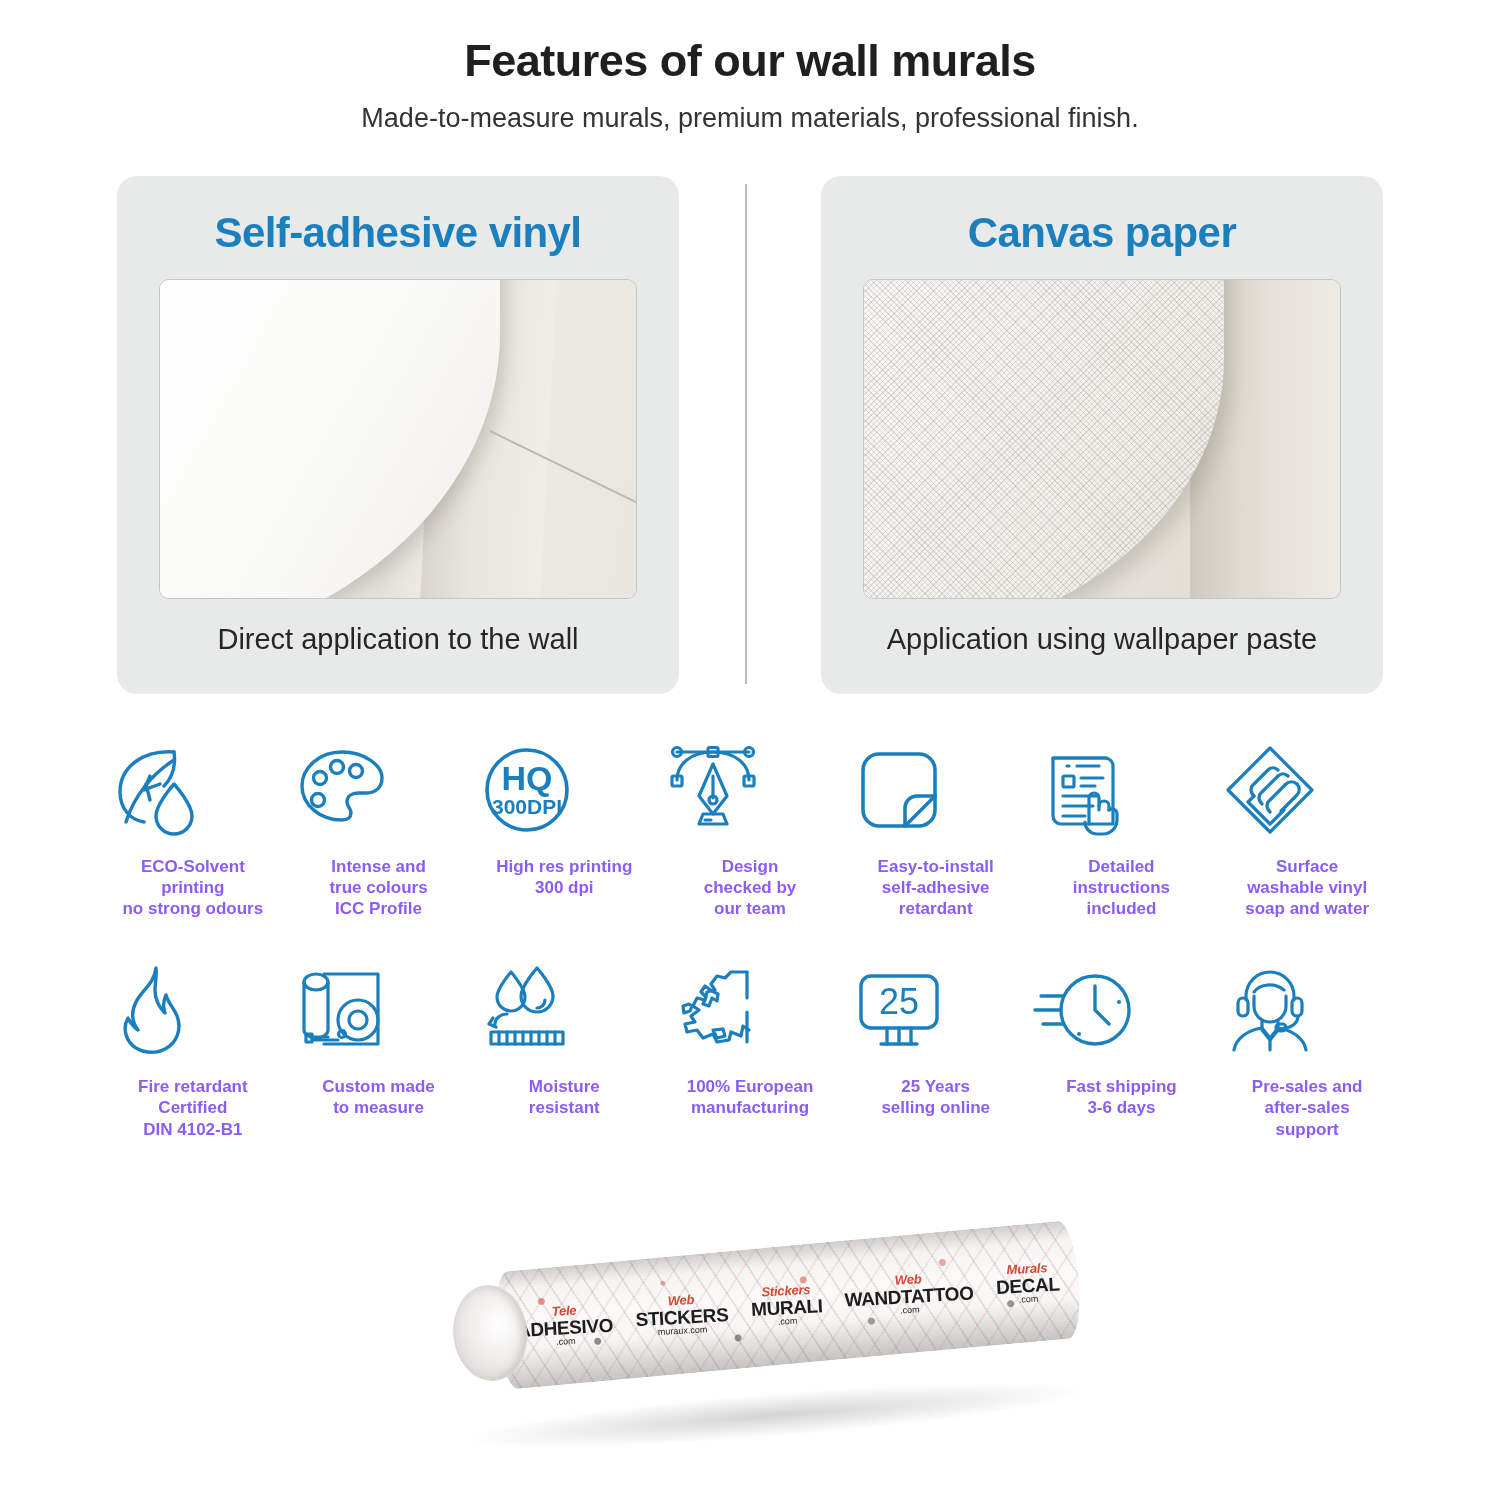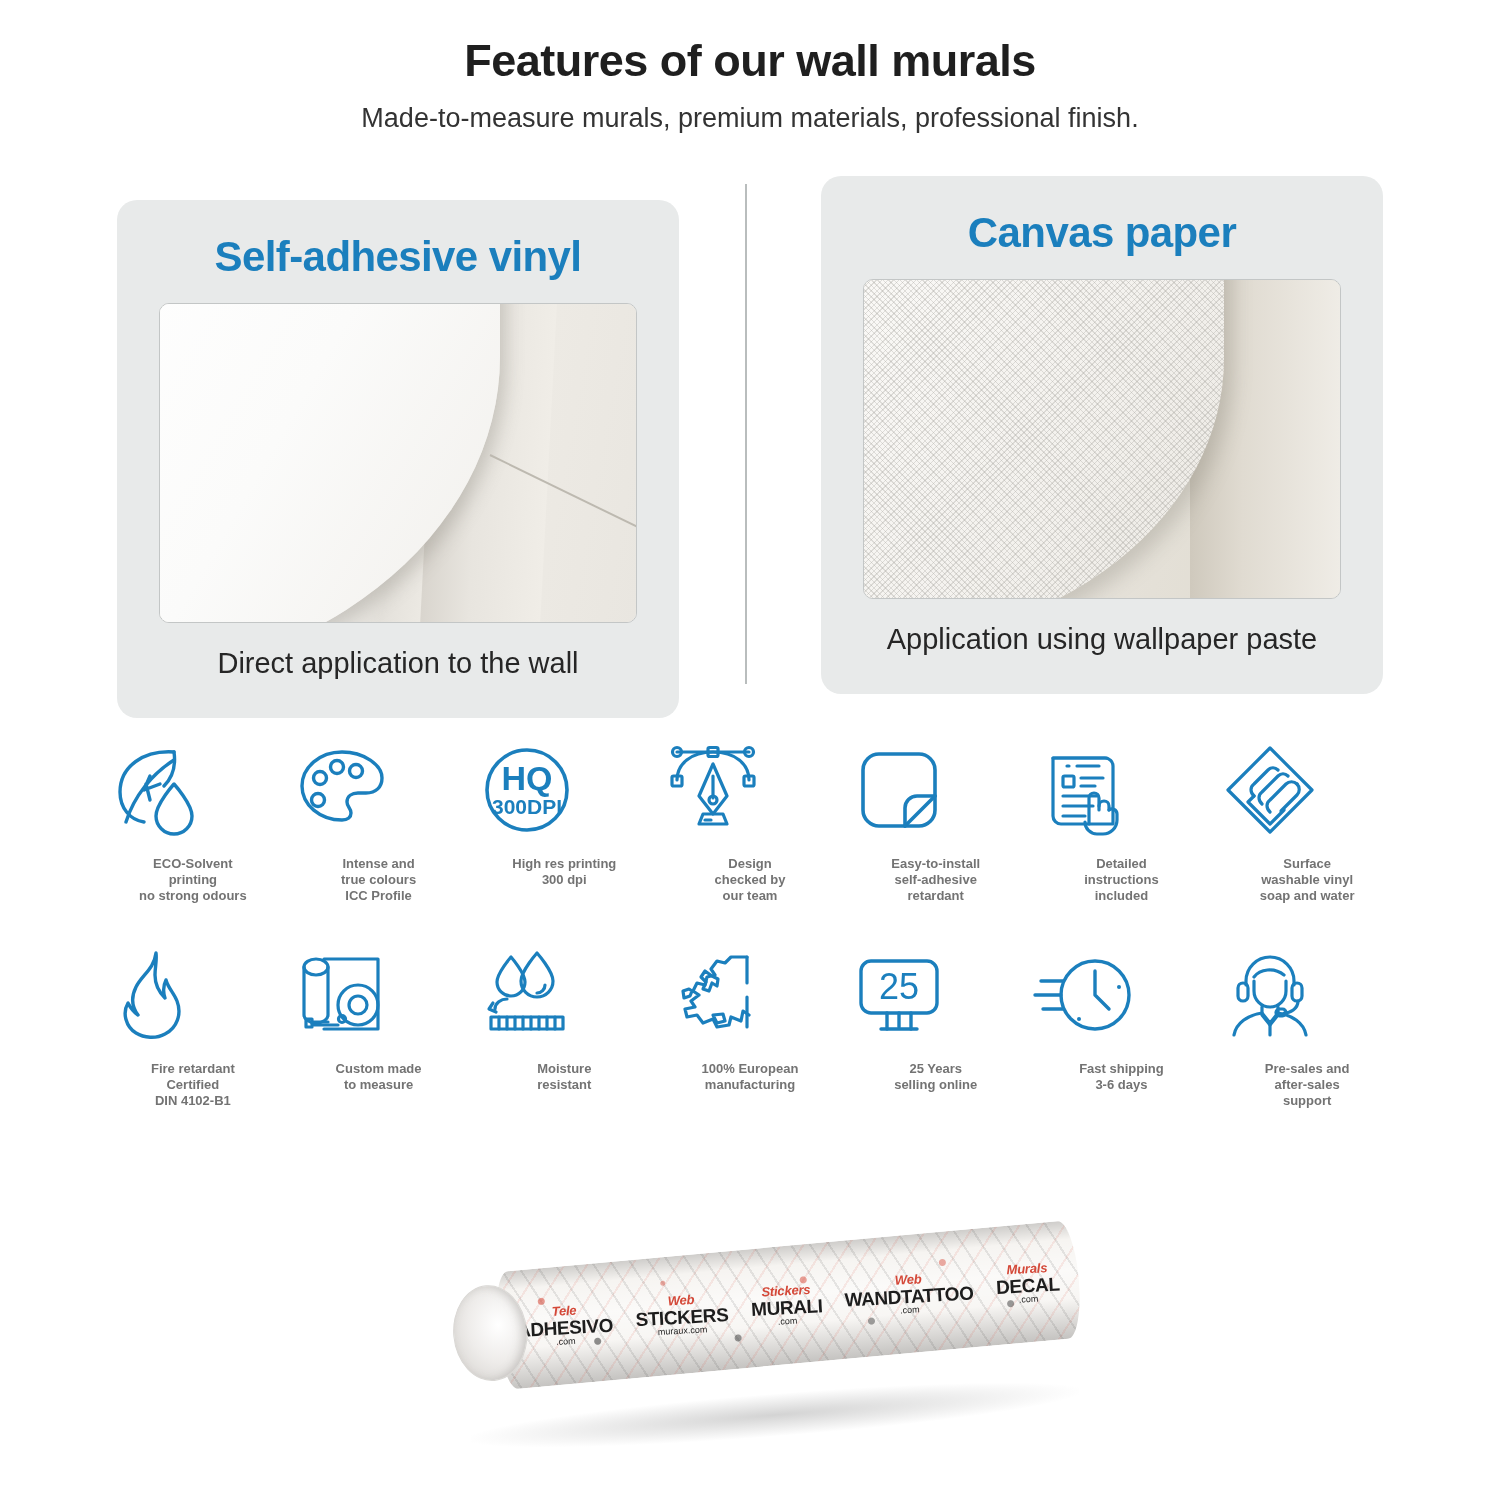--- a/index.html
+++ b/index.html
@@ -28,21 +28,21 @@
     margin: 42px auto 0;
     width: 1266px; height: 518px;
   }
   .panel {
     position: absolute; top: 0;
     background: #e8eaea;
     border-radius: 20px;
     text-align: center;
     padding-top: 12px;
   }
-  .panel.left  { left: 0;   width: 562px; height: 518px; margin-top: 24px; }
+  .panel.left  { left: 0;   width: 562px; height: 518px; }
   .panel.right { right: 0;  width: 562px; height: 518px; }
   .panel-title {
     font-size: 42px; font-weight: bold; color: #1b7fbd;
     letter-spacing: -0.6px; margin-top: 21px;
   }
   .photo-frame {
     width: 478px; height: 320px;
     margin: 22px auto 0;
     border-radius: 10px;
     border: 1px solid #c3c6c6;
@@ -113,21 +113,21 @@
     row-gap: 34px;
   }
   .feature { text-align: center; padding: 0 4px; }
   .feature-icon {
     height: 112px;
     display: flex; align-items: center; 
   }
   .feature-icon svg { display: block; }
   .feature-label {
     margin-top: 10px;
-    font-size: 13px; font-weight: bold; color: #737373;
+    font-size: 17px; font-weight: bold; color: #8b5cf6;
     line-height: 1.26; white-space: pre-line;
   }
 
   
   .tube-area {
     position: absolute; left: 0; right: 0; bottom: 28px;
     height: 250px;
   }
   .tube-shadow {
     position: absolute; left: 470px; top: 172px;

